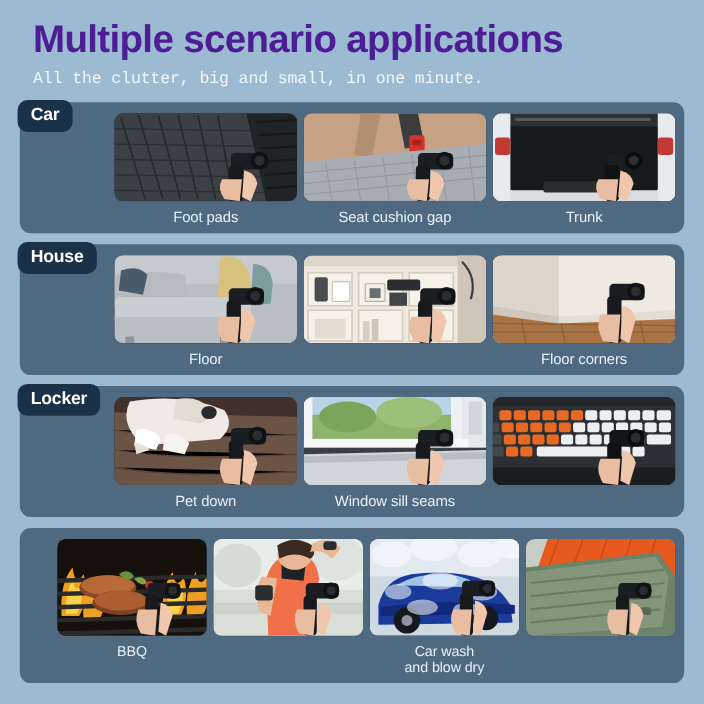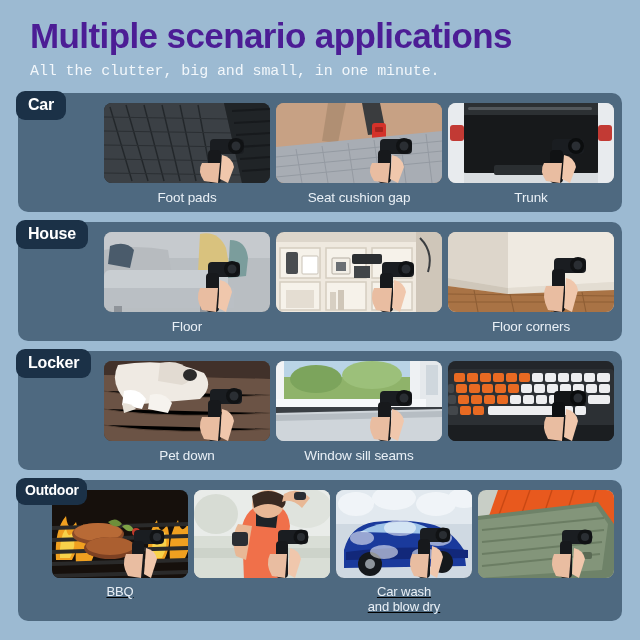--- a/index.html
+++ b/index.html
@@ -61,21 +61,21 @@
   .cards {
     display:flex;
     gap:6px;
     justify-content:flex-end;
     position:relative;
     z-index:2;
   }
   .row.outdoor .cards { justify-content:flex-end; }
 
   .card { width:166px; display:flex; flex-direction:column;align-items:center; }
-  .row.outdoor .card { width:136px;text-decoration:underline; }
+  .row.outdoor .card { width:136px; }
 
   .thumb {
     height:80px;
     border-radius:8px;
     overflow:hidden;
     position:relative;
     background:#38424a;
   }
   .row.outdoor .thumb { height:88px; }
 
@@ -437,21 +437,20 @@
               <path d="M118 48 q10 2 12 12 l-6 20 l-8 -4 z" fill="#f0c7ac"></path>
             </g>
           </svg>
         </div>
       </div>
 
     </div>
   </div>
 
   <div class="row outdoor">
-    <div class="badge">Outdoor</div>
     <div class="cards">
 
       <div class="card">
         <div class="thumb">
           <svg viewBox="0 0 136 88" preserveAspectRatio="none">
             <rect width="136" height="88" fill="#16100c"></rect>
             <g fill="#f0a020">
               <path d="M4 70 q-2 -30 10 -44 q2 18 10 6 q6 20 -4 38 z"></path>
               <path d="M24 74 q-2 -26 8 -40 q2 16 10 4 q6 18 -4 36 z"></path>
               <path d="M96 72 q-2 -28 9 -42 q2 17 10 5 q6 19 -4 37 z"></path>

